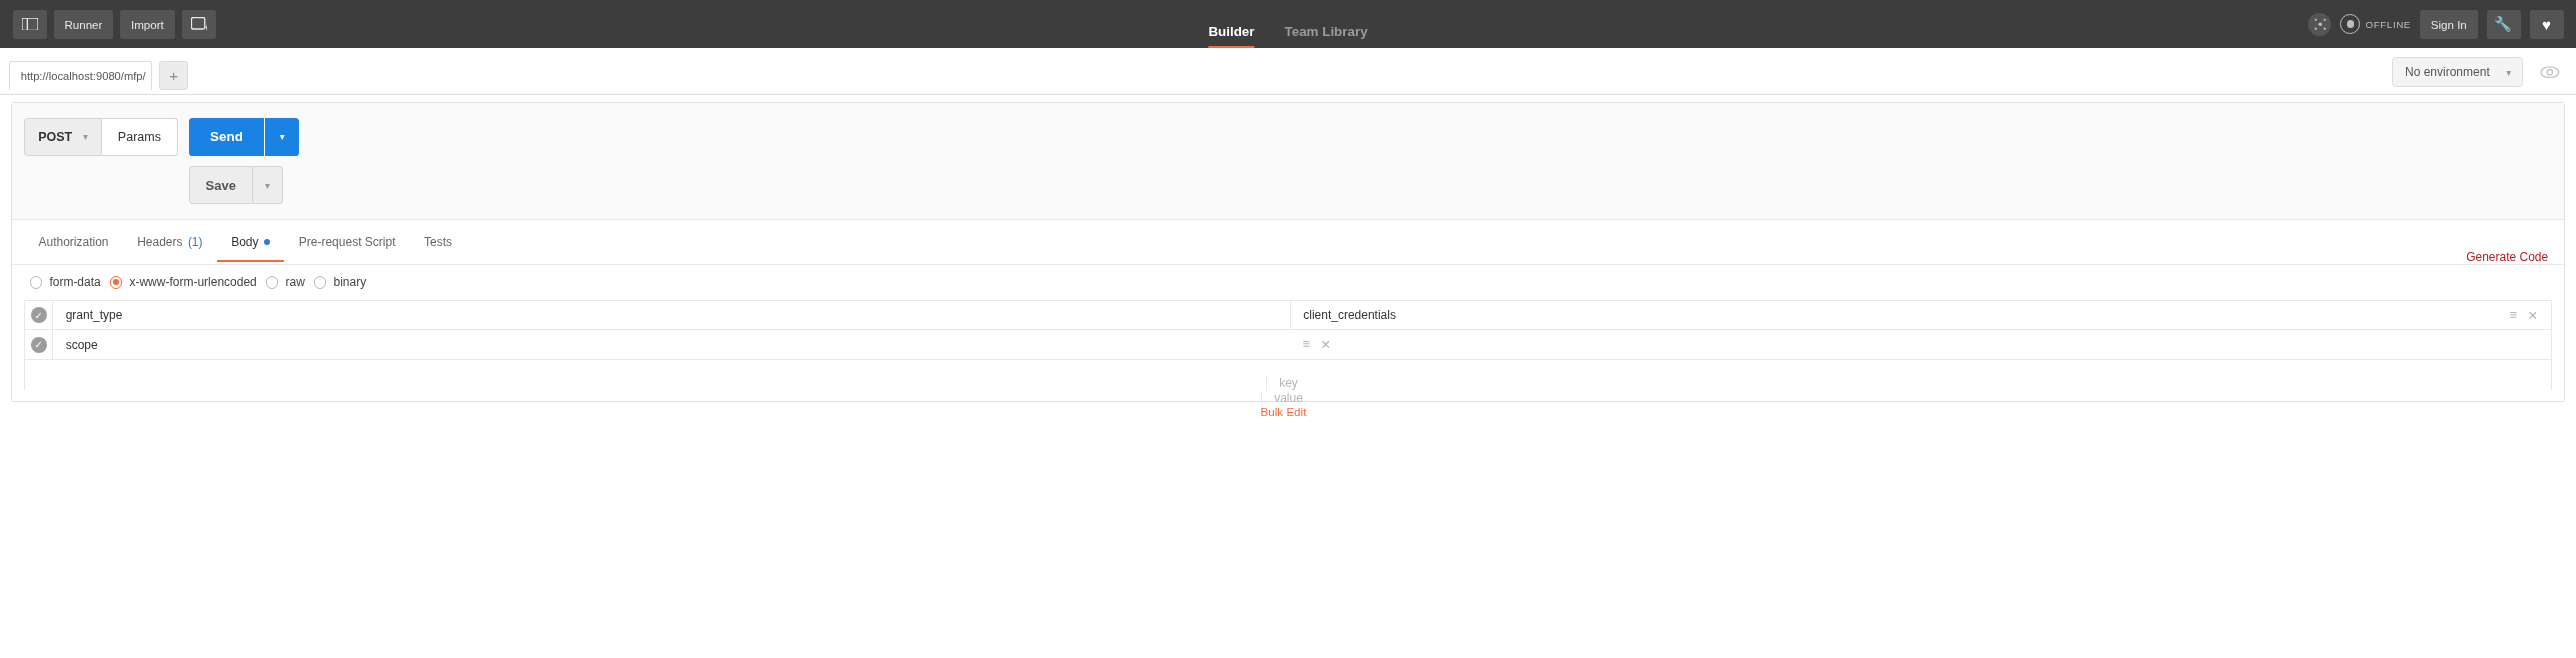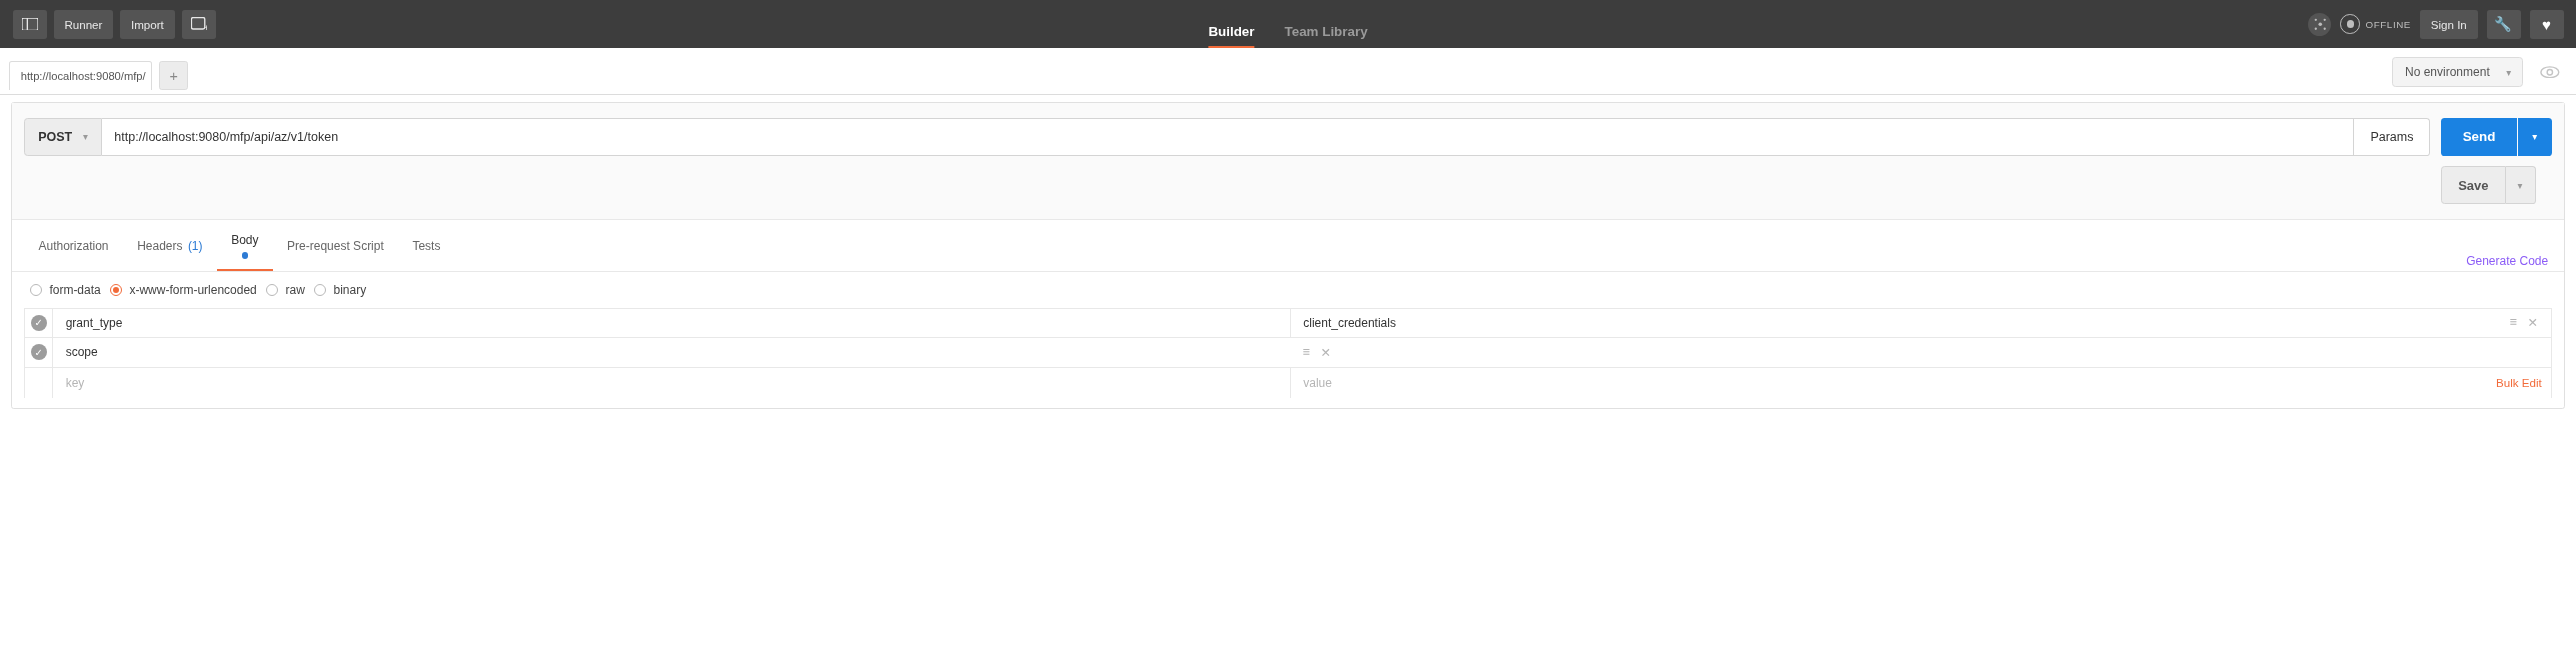--- a/index.html
+++ b/index.html
@@ -203,24 +203,24 @@
   }
   .sectab {
     padding: 10.7px 14.3px;
     color:#666; font-size:12px;
     border-bottom:2.7px solid transparent;
     cursor:pointer;
     margin-top:2.7px;
     display:flex; align-items:center; gap:5.4px;
   }
   .sectab .count { color:#2d7bd4; }
-  .sectab.active { color:#333; border-bottom-color:#f26b3a;flex-direction:column; }
+  .sectab.active { color:#333; border-bottom-color:#f26b3a; }
   .dot { width:6.3px; height:6.3px; border-radius:50%; background:#2d7bd4; display:inline-block; }
   .sectabs .spacer { flex:1; }
-  .gen-code { color:#8b5cf6; font-size:12px; cursor:pointer; padding-right:3.6px;margin-top:30px; }
+  .gen-code { color:#b91c1c; font-size:12px; cursor:pointer; padding-right:3.6px;margin-top:30px; }
 
   
   .radios {
     display:flex; gap:9px;
     padding:10.7px 18px;
     align-items:flex-end;
   }
   .radio {
     display:flex; align-items:center; gap:7.2px;
     font-size:12px; color:#444; cursor:pointer;
@@ -268,21 +268,21 @@
   .kvrow .val { flex:1; }
   .kvrow .actions {
     width:54px;
     display:flex; gap:10.7px; justify-content:center;
     color:#b5b5b5;
     font-size:12.5px;
   }
   .kvrow.placeholder .key, .kvrow.placeholder .val { color:#b5b5b5; }
   .kvrow.placeholder .check { visibility:hidden; }
   .kvrow .bulkedit { color:#f26b3a; font-size:11.6px; padding-right:9px; cursor:pointer; }
-  .kvrow.placeholder { border-bottom:none; }
+  .kvrow.placeholder { border-bottom:none;flex-direction:column; }
   .kvrow.placeholder .actions { width:auto; }
 </style>
 </head>
 <body>
 
 <div class="topbar">
   <button class="tb-btn tb-iconbtn">
     <svg width="16" height="12.5" viewBox="0 0 18 14">
         <rect x="0" y="0" width="18" height="14" rx="2" fill="none" stroke="#e8e8e8" stroke-width="1.5"></rect>
         <line x1="6" y1="0" x2="6" y2="14" stroke="#e8e8e8" stroke-width="1.5"></line>
@@ -344,21 +344,20 @@
   </div>
 </div>
 
 <div class="panel">
 
   <div class="reqline">
     <div class="method">
       <span>POST</span>
       <span class="chev">▾</span>
     </div>
-    <input class="urlinput" value="http://localhost:9080/mfp/api/az/v1/token" style="">
     <button class="params-btn">Params</button>
 
     <div class="send-group">
       <div style="display:flex">
         <button class="send">Send</button>
         <div class="send-caret">
             <span style="font-size:9.8px">▾</span>
           </div>
       </div>
       <div style="display:flex">

